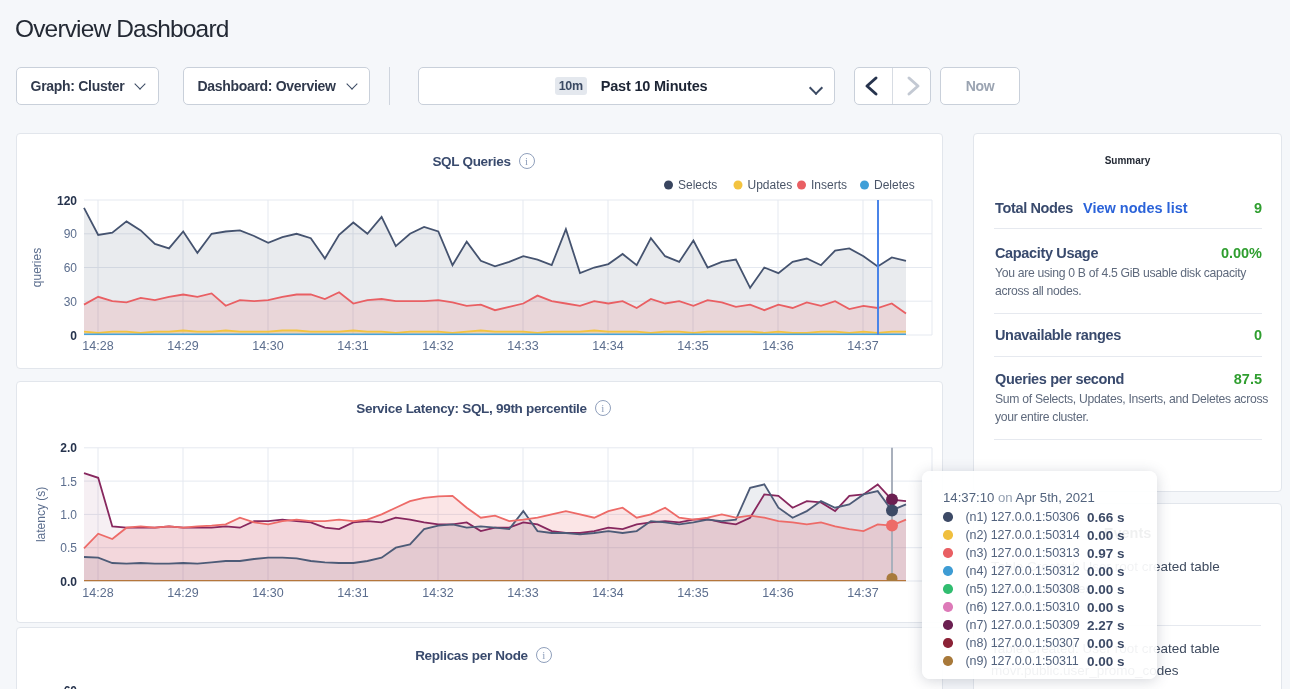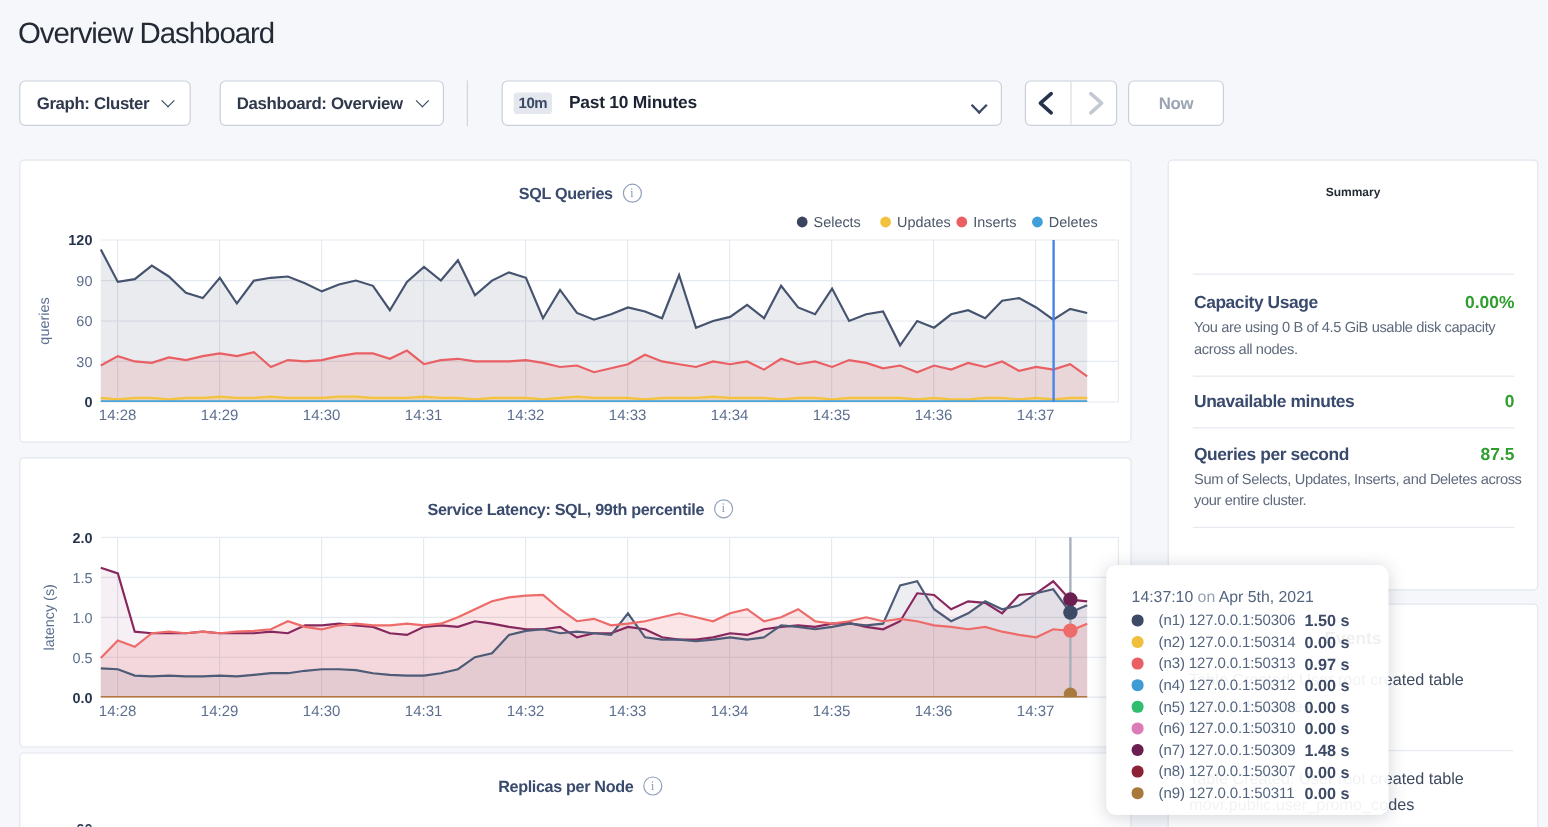--- a/index.html
+++ b/index.html
@@ -26,21 +26,21 @@
 .trow { position:absolute; left:21px; width:200px; height:18px; display:flex; align-items:center; font-size:12.5px; letter-spacing:-0.1px; color:#53637e; white-space:nowrap; }
 .tdot { width:9.5px; height:9.5px; border-radius:50%; margin-right:13px; flex:none; }
 .tval { position:absolute; left:144px; font-size:13.5px; letter-spacing:0; font-weight:bold; color:#3c4a66; white-space:nowrap; }
 </style></head>
 <body>
 <h1>Overview Dashboard</h1>
 
 <div class="btn" style="left:16px; width:143px;">Graph: Cluster<span class="chev"></span></div>
 <div class="btn" style="left:183px; width:187px;">Dashboard: Overview<span class="chev"></span></div>
 <div class="abs" style="left:389px; top:67px; width:1px; height:38px; background:#cfd5de;"></div>
-<div class="btn" style="left:418px; width:417px; justify-content:flex-start; font-weight:normal;">
+<div class="btn" style="left:418px; width:417px; justify-content:center; font-weight:normal;">
   <span style="background:#e4e8ee; border-radius:3px; font-size:12.5px; font-weight:bold; color:#3b4a63; padding:2px 4px; margin-left:9px;">10m</span>
   <span style="margin-left:14px; font-size:14.5px; font-weight:bold; color:#1c2434; letter-spacing:-0.2px;">Past 10 Minutes</span>
   <span style="position:absolute; right:13px; top:15px; width:10px; height:10px; border-right:2px solid #3b4a63; border-bottom:2px solid #3b4a63; transform:rotate(45deg);"></span>
 </div>
 <div class="btn" style="left:854px; width:77px; padding:0;"></div>
 <svg class="abs" style="left:854px; top:67px;" width="77" height="38">
   <line x1="38.5" y1="1" x2="38.5" y2="37" stroke="#d7dce3" stroke-width="1"></line>
   <path d="M22,11 L13,19 L22,27" fill="none" stroke="#26334d" stroke-width="3" stroke-linecap="round" stroke-linejoin="round"></path>
   <path d="M55,11 L64,19 L55,27" fill="none" stroke="#c3c9d3" stroke-width="3" stroke-linecap="round" stroke-linejoin="round"></path>
 </svg>
@@ -95,21 +95,21 @@
 <text x="421" y="216" text-anchor="middle" class="xl">14:32</text>
 <text x="506" y="216" text-anchor="middle" class="xl">14:33</text>
 <text x="591" y="216" text-anchor="middle" class="xl">14:34</text>
 <text x="676" y="216" text-anchor="middle" class="xl">14:35</text>
 <text x="761" y="216" text-anchor="middle" class="xl">14:36</text>
 <text x="846" y="216" text-anchor="middle" class="xl">14:37</text>
 </svg>
 </div>
 
 <div class="card" style="left:16px; top:381px; width:927px; height:242px;">
-<div class="ctitle" style="top:18px;margin-top:16px;">Service Latency: SQL, 99th percentile<span class="info"></span></div>
+<div class="ctitle" style="top:18px;">Service Latency: SQL, 99th percentile<span class="info"></span></div>
 <svg class="abs" style="left:0; top:0;" width="927" height="242">
   <line x1="67" y1="65.8" x2="915" y2="65.8" stroke="#e5e9f0" stroke-width="1"></line>
 <line x1="67" y1="99.1" x2="915" y2="99.1" stroke="#e5e9f0" stroke-width="1"></line>
 <line x1="67" y1="132.4" x2="915" y2="132.4" stroke="#e5e9f0" stroke-width="1"></line>
 <line x1="67" y1="165.7" x2="915" y2="165.7" stroke="#e5e9f0" stroke-width="1"></line>
 <line x1="67" y1="199.0" x2="915" y2="199.0" stroke="#e5e9f0" stroke-width="1"></line>
 <line x1="81" y1="65.8" x2="81" y2="199.0" stroke="#e5e9f0" stroke-width="1"></line>
 <line x1="166" y1="65.8" x2="166" y2="199.0" stroke="#e5e9f0" stroke-width="1"></line>
 <line x1="251" y1="65.8" x2="251" y2="199.0" stroke="#e5e9f0" stroke-width="1"></line>
 <line x1="336" y1="65.8" x2="336" y2="199.0" stroke="#e5e9f0" stroke-width="1"></line>
@@ -158,29 +158,34 @@
 
 <div class="card" style="left:16px; top:627px; width:927px; height:70px;">
 <div class="ctitle" style="top:19px;">Replicas per Node<span class="info"></span></div>
 <svg class="abs" style="left:0; top:0;" width="927" height="70">
   <text x="60" y="67" text-anchor="end" class="ylb">60</text>
 </svg>
 </div>
 
 <div class="card" style="left:973px; top:133px; width:309px; height:359px;">
   <div class="abs" style="top:21px; width:100%; text-align:center; font-size:10px; font-weight:bold; color:#242a35;">Summary</div>
+  <div class="srow" style="top:66px;">
+      <span class="slabel">Total Nodes</span>
+    <span style="margin-left:10px; font-size:14.5px; font-weight:bold; color:#2b63d9;">View nodes list</span>
+    <span class="sval">9</span>
+    </div>
   <div class="sdiv" style="top:94px;"></div>
   <div class="srow" style="top:111px;">
       <span class="slabel">Capacity Usage</span>
       <span class="sval">0.00%</span>
     </div>
   <div class="ssub" style="top:131px;">You are using 0 B of 4.5 GiB usable disk capacity<br>across all nodes.</div>
   <div class="sdiv" style="top:179px;"></div>
   <div class="srow" style="top:193px;">
-      <span class="slabel">Unavailable minutes</span>
+      <span class="slabel">Unavailable ranges</span>
       <span class="sval">0</span>
     </div>
   <div class="sdiv" style="top:222px;"></div>
   <div class="srow" style="top:237px;">
       <span class="slabel">Queries per second</span>
       <span class="sval">87.5</span>
     </div>
   <div class="ssub" style="top:257px;">Sum of Selects, Updates, Inserts, and Deletes across<br>your entire cluster.</div>
   <div class="sdiv" style="top:305px;"></div>
 </div>
@@ -189,22 +194,22 @@
   <div class="abs" style="top:21px; width:100%; text-align:center; font-size:14.5px; font-weight:bold; color:#242a35;">Events</div>
   <div class="abs" style="left:17px; top:52px; width:250px; font-size:13.5px; line-height:22px; color:#3e4a5e;">Table Created: User root created table movr.public.rides</div>
   <div class="abs" style="left:24px; top:96px; font-size:11.5px; color:#8d96a5;">14 minutes ago</div>
   <div class="sdiv" style="top:121px; left:20px; right:20px;"></div>
   <div class="abs" style="left:17px; top:134px; width:250px; font-size:13.5px; line-height:22px; color:#3e4a5e;">Table Created: User root created table movr.public.user_promo_codes</div>
 </div>
 
 <div class="abs" style="left:922px; top:471px; width:235px; height:208px; background:rgba(255,255,255,0.93);
      border-radius:8px; box-shadow:0 2px 14px rgba(60,70,90,0.22); z-index:10;">
   <div class="abs" style="left:21px; top:19px; font-size:13.2px; color:#53647e; white-space:nowrap;">14:37:10 <span style="color:#94a0b1;">on</span> Apr 5th, 2021</div>
-  <div class="trow" style="top:37px;"><span class="tdot" style="background:#3d4a66;"></span>(n1) 127.0.0.1:50306<span class="tval">1.50 s</span></div>
+  <div class="trow" style="top:37px;"><span class="tdot" style="background:#3d4a66;"></span>(n1) 127.0.0.1:50306<span class="tval">0.66 s</span></div>
   <div class="trow" style="top:55px;"><span class="tdot" style="background:#f0bf3e;"></span>(n2) 127.0.0.1:50314<span class="tval">0.00 s</span></div>
   <div class="trow" style="top:73px;"><span class="tdot" style="background:#e95f63;"></span>(n3) 127.0.0.1:50313<span class="tval">0.97 s</span></div>
   <div class="trow" style="top:91px;"><span class="tdot" style="background:#3e9cd4;"></span>(n4) 127.0.0.1:50312<span class="tval">0.00 s</span></div>
   <div class="trow" style="top:109px;"><span class="tdot" style="background:#31bd70;"></span>(n5) 127.0.0.1:50308<span class="tval">0.00 s</span></div>
   <div class="trow" style="top:127px;"><span class="tdot" style="background:#dd7ab8;"></span>(n6) 127.0.0.1:50310<span class="tval">0.00 s</span></div>
-  <div class="trow" style="top:145px;"><span class="tdot" style="background:#6b1f51;"></span>(n7) 127.0.0.1:50309<span class="tval">1.48 s</span></div>
+  <div class="trow" style="top:145px;"><span class="tdot" style="background:#6b1f51;"></span>(n7) 127.0.0.1:50309<span class="tval">2.27 s</span></div>
   <div class="trow" style="top:163px;"><span class="tdot" style="background:#8b2236;"></span>(n8) 127.0.0.1:50307<span class="tval">0.00 s</span></div>
   <div class="trow" style="top:181px;"><span class="tdot" style="background:#a8793a;"></span>(n9) 127.0.0.1:50311<span class="tval">0.00 s</span></div>
 </div>
 
 </body></html>

